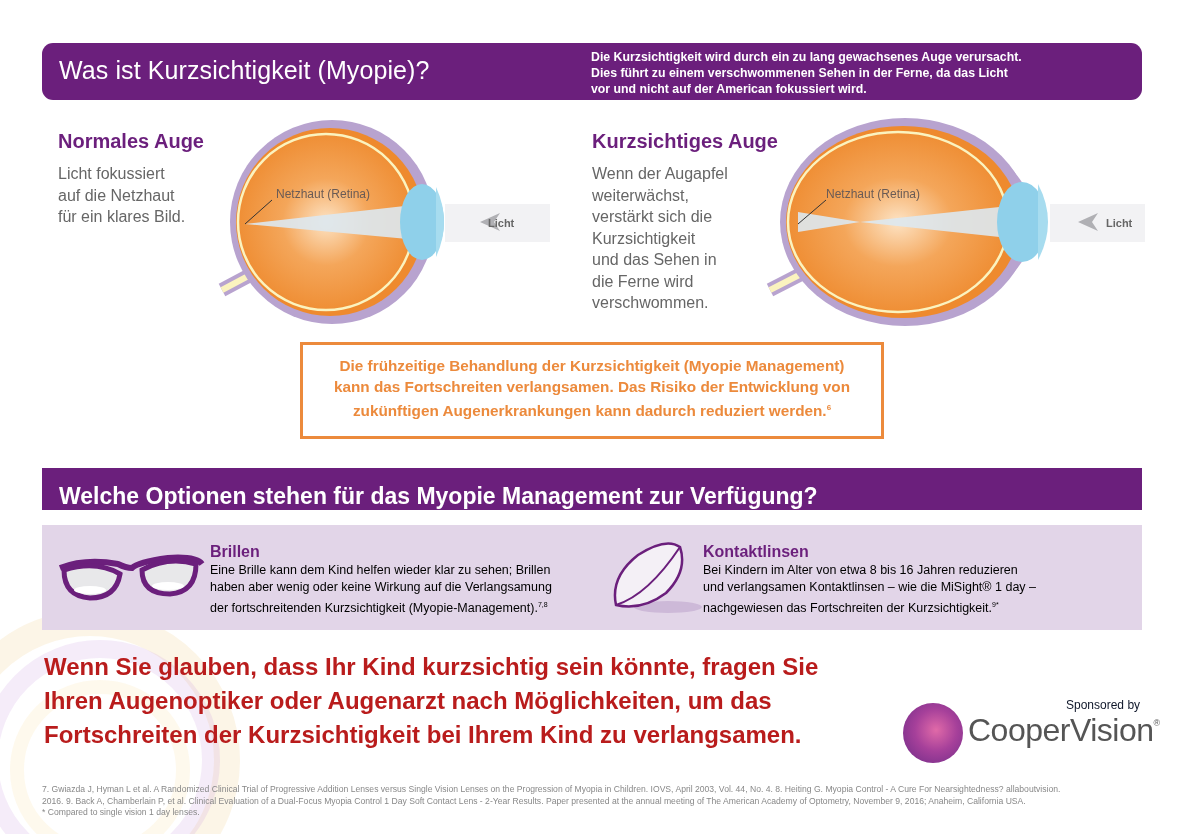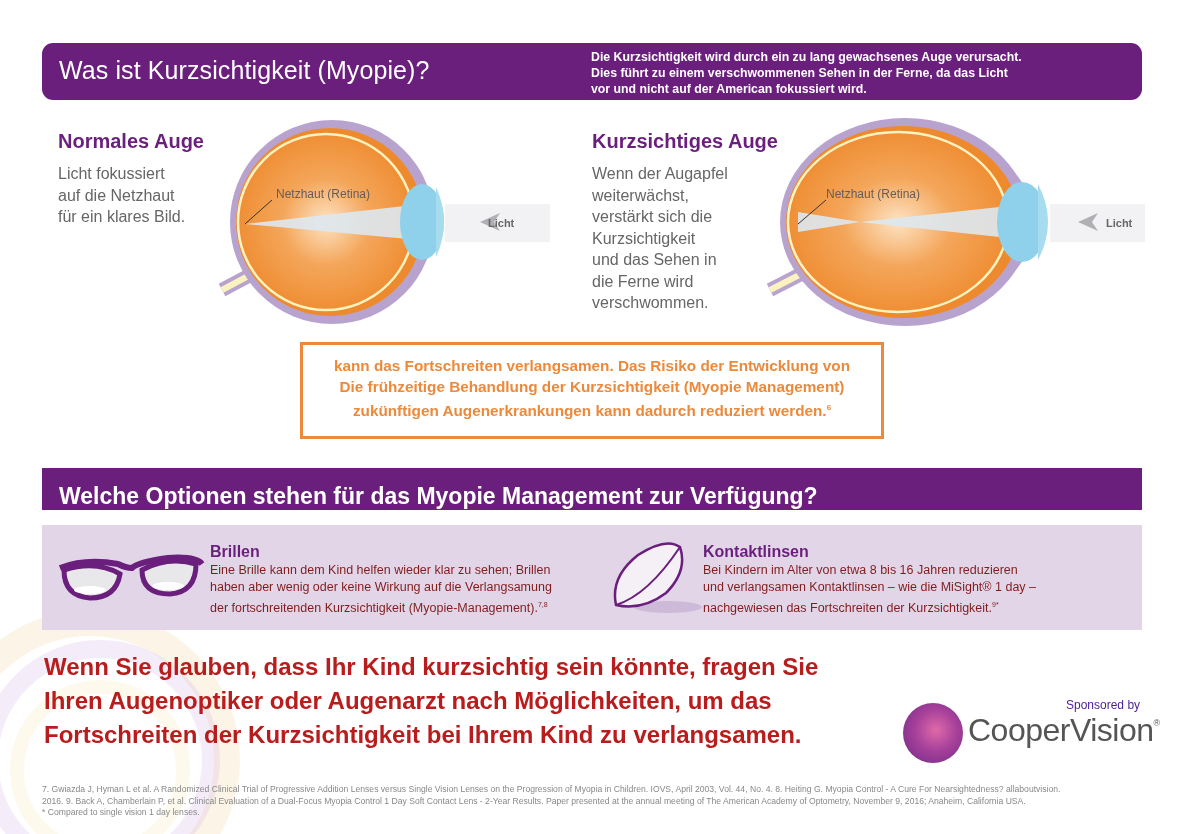--- a/index.html
+++ b/index.html
@@ -24,26 +24,26 @@
 
   .callout { position: absolute; left: 300px; top: 342px; width: 584px; height: 97px; border: 3px solid #ec8a3c;
              color: #ec8a3c; font-weight: bold; font-size: 15.3px; line-height: 21px; text-align: center; padding-top: 10px; }
   .callout sup { font-size: 8px; }
 
   .banner-mid { top: 468px; width: 1100px; height: 42px; }
   .banner-mid .title { position: absolute; left: 17px; top: 15px; font-size: 23px; }
 
   .options { position: absolute; left: 42px; top: 525px; width: 1100px; height: 105px; background: #e2d5e8; }
   .opt-title { position: absolute; color: #6b1f7c; font-weight: bold; font-size: 16px; }
-  .opt-text { position: absolute; color: #7f1d1d; font-size: 12.5px; line-height: 17px; }
+  .opt-text { position: absolute; color: #000000; font-size: 12.5px; line-height: 17px; }
   .opt-text sup { font-size: 7px; }
 
   .cta { position: absolute; left: 44px; top: 650px; color: #b91c1c; font-weight: bold; font-size: 24px; line-height: 34px; }
 
-  .sponsor { position: absolute; left: 1066px; top: 698px; font-size: 12px; color: #4c1d95; }
+  .sponsor { position: absolute; left: 1066px; top: 698px; font-size: 12px; color: #0f172a; }
   .logo-ball { position: absolute; left: 903px; top: 703px; width: 60px; height: 60px; border-radius: 50%;
                background: radial-gradient(circle at 55% 45%, #e06aa8 0%, #a6409a 45%, #6a2a86 100%); }
   .logo-text { position: absolute; left: 968px; top: 712px; font-size: 32px; color: #555; letter-spacing: -0.5px; }
   .logo-text sup { font-size: 9px; vertical-align: top; position: relative; top: 6px; }
 
   .footnotes { position: absolute; left: 42px; top: 784px; width: 1100px; font-size: 8.6px; line-height: 11.5px; color: #888; }
 </style>
 </head>
 <body>
 
@@ -121,22 +121,22 @@
   <polygon points="100,110 285,90 285,130" fill="#dde8ef" opacity="0.9"></polygon>
   <ellipse cx="262" cy="110" rx="25" ry="40" fill="#8fd0ea"></ellipse>
   <path d="M 278 72 Q 298 110 278 148" fill="#a7dcef"></path>
   <line x1="38" y1="112" x2="66" y2="88" stroke="#333" stroke-width="1"></line>
   <polygon points="318,110 338,101 332,110 338,119" fill="#b0b0b4"></polygon>
   <text x="66" y="86" font-size="12" fill="#6a5b55" font-family="Liberation Sans, sans-serif">Netzhaut (Retina)</text>
   <text x="346" y="115" font-size="11" font-weight="bold" fill="#666" font-family="Liberation Sans, sans-serif">Licht</text>
 </svg>
 
 <div class="callout">
+  <div>Die frühzeitige Behandlung der Kurzsichtigkeit (Myopie Management)</div>
   <div>kann das Fortschreiten verlangsamen. Das Risiko der Entwicklung von</div>
-  <div>Die frühzeitige Behandlung der Kurzsichtigkeit (Myopie Management)</div>
   <div><span>zukünftigen Augenerkrankungen kann dadurch reduziert werden.</span><sup>6</sup></div>
 </div>
 
 <div class="banner banner-mid">
   <h2 class="title">Welche Optionen stehen für das Myopie Management zur Verfügung?</h2>
 </div>
 
 <div class="options">
 
   <svg style="position:absolute;left:14px;top:25px;" width="150" height="55" viewBox="0 0 150 55">

